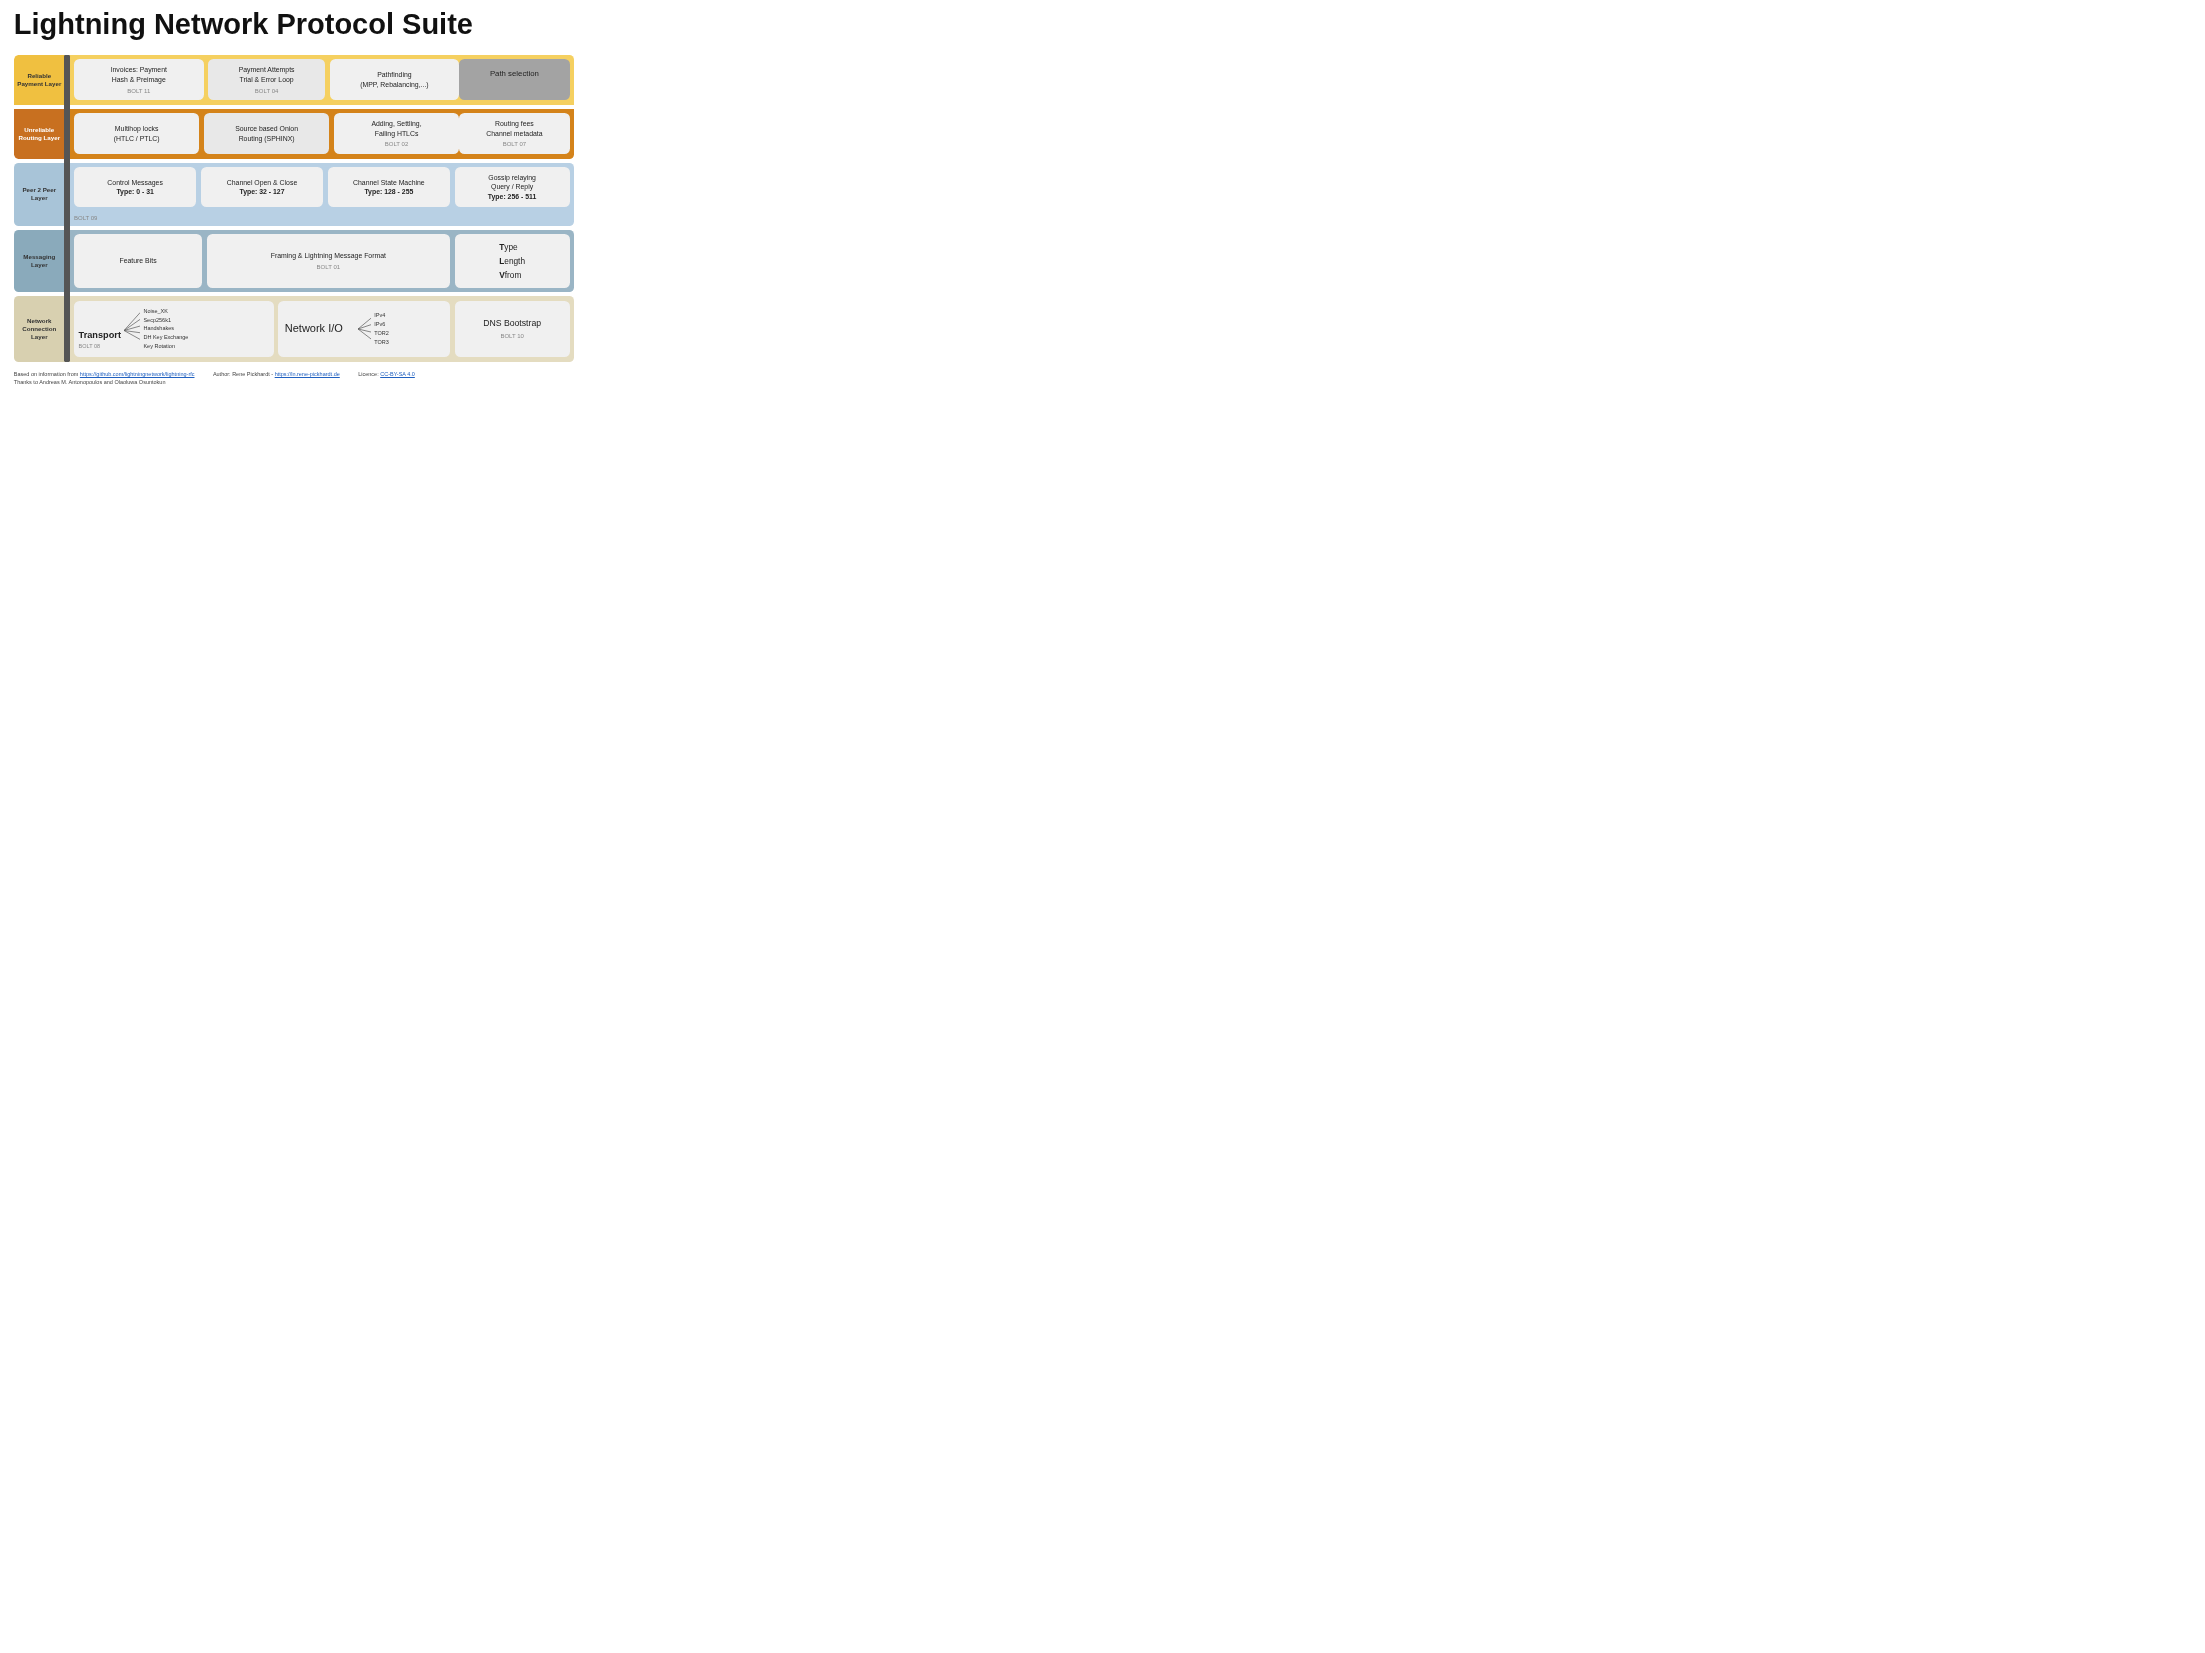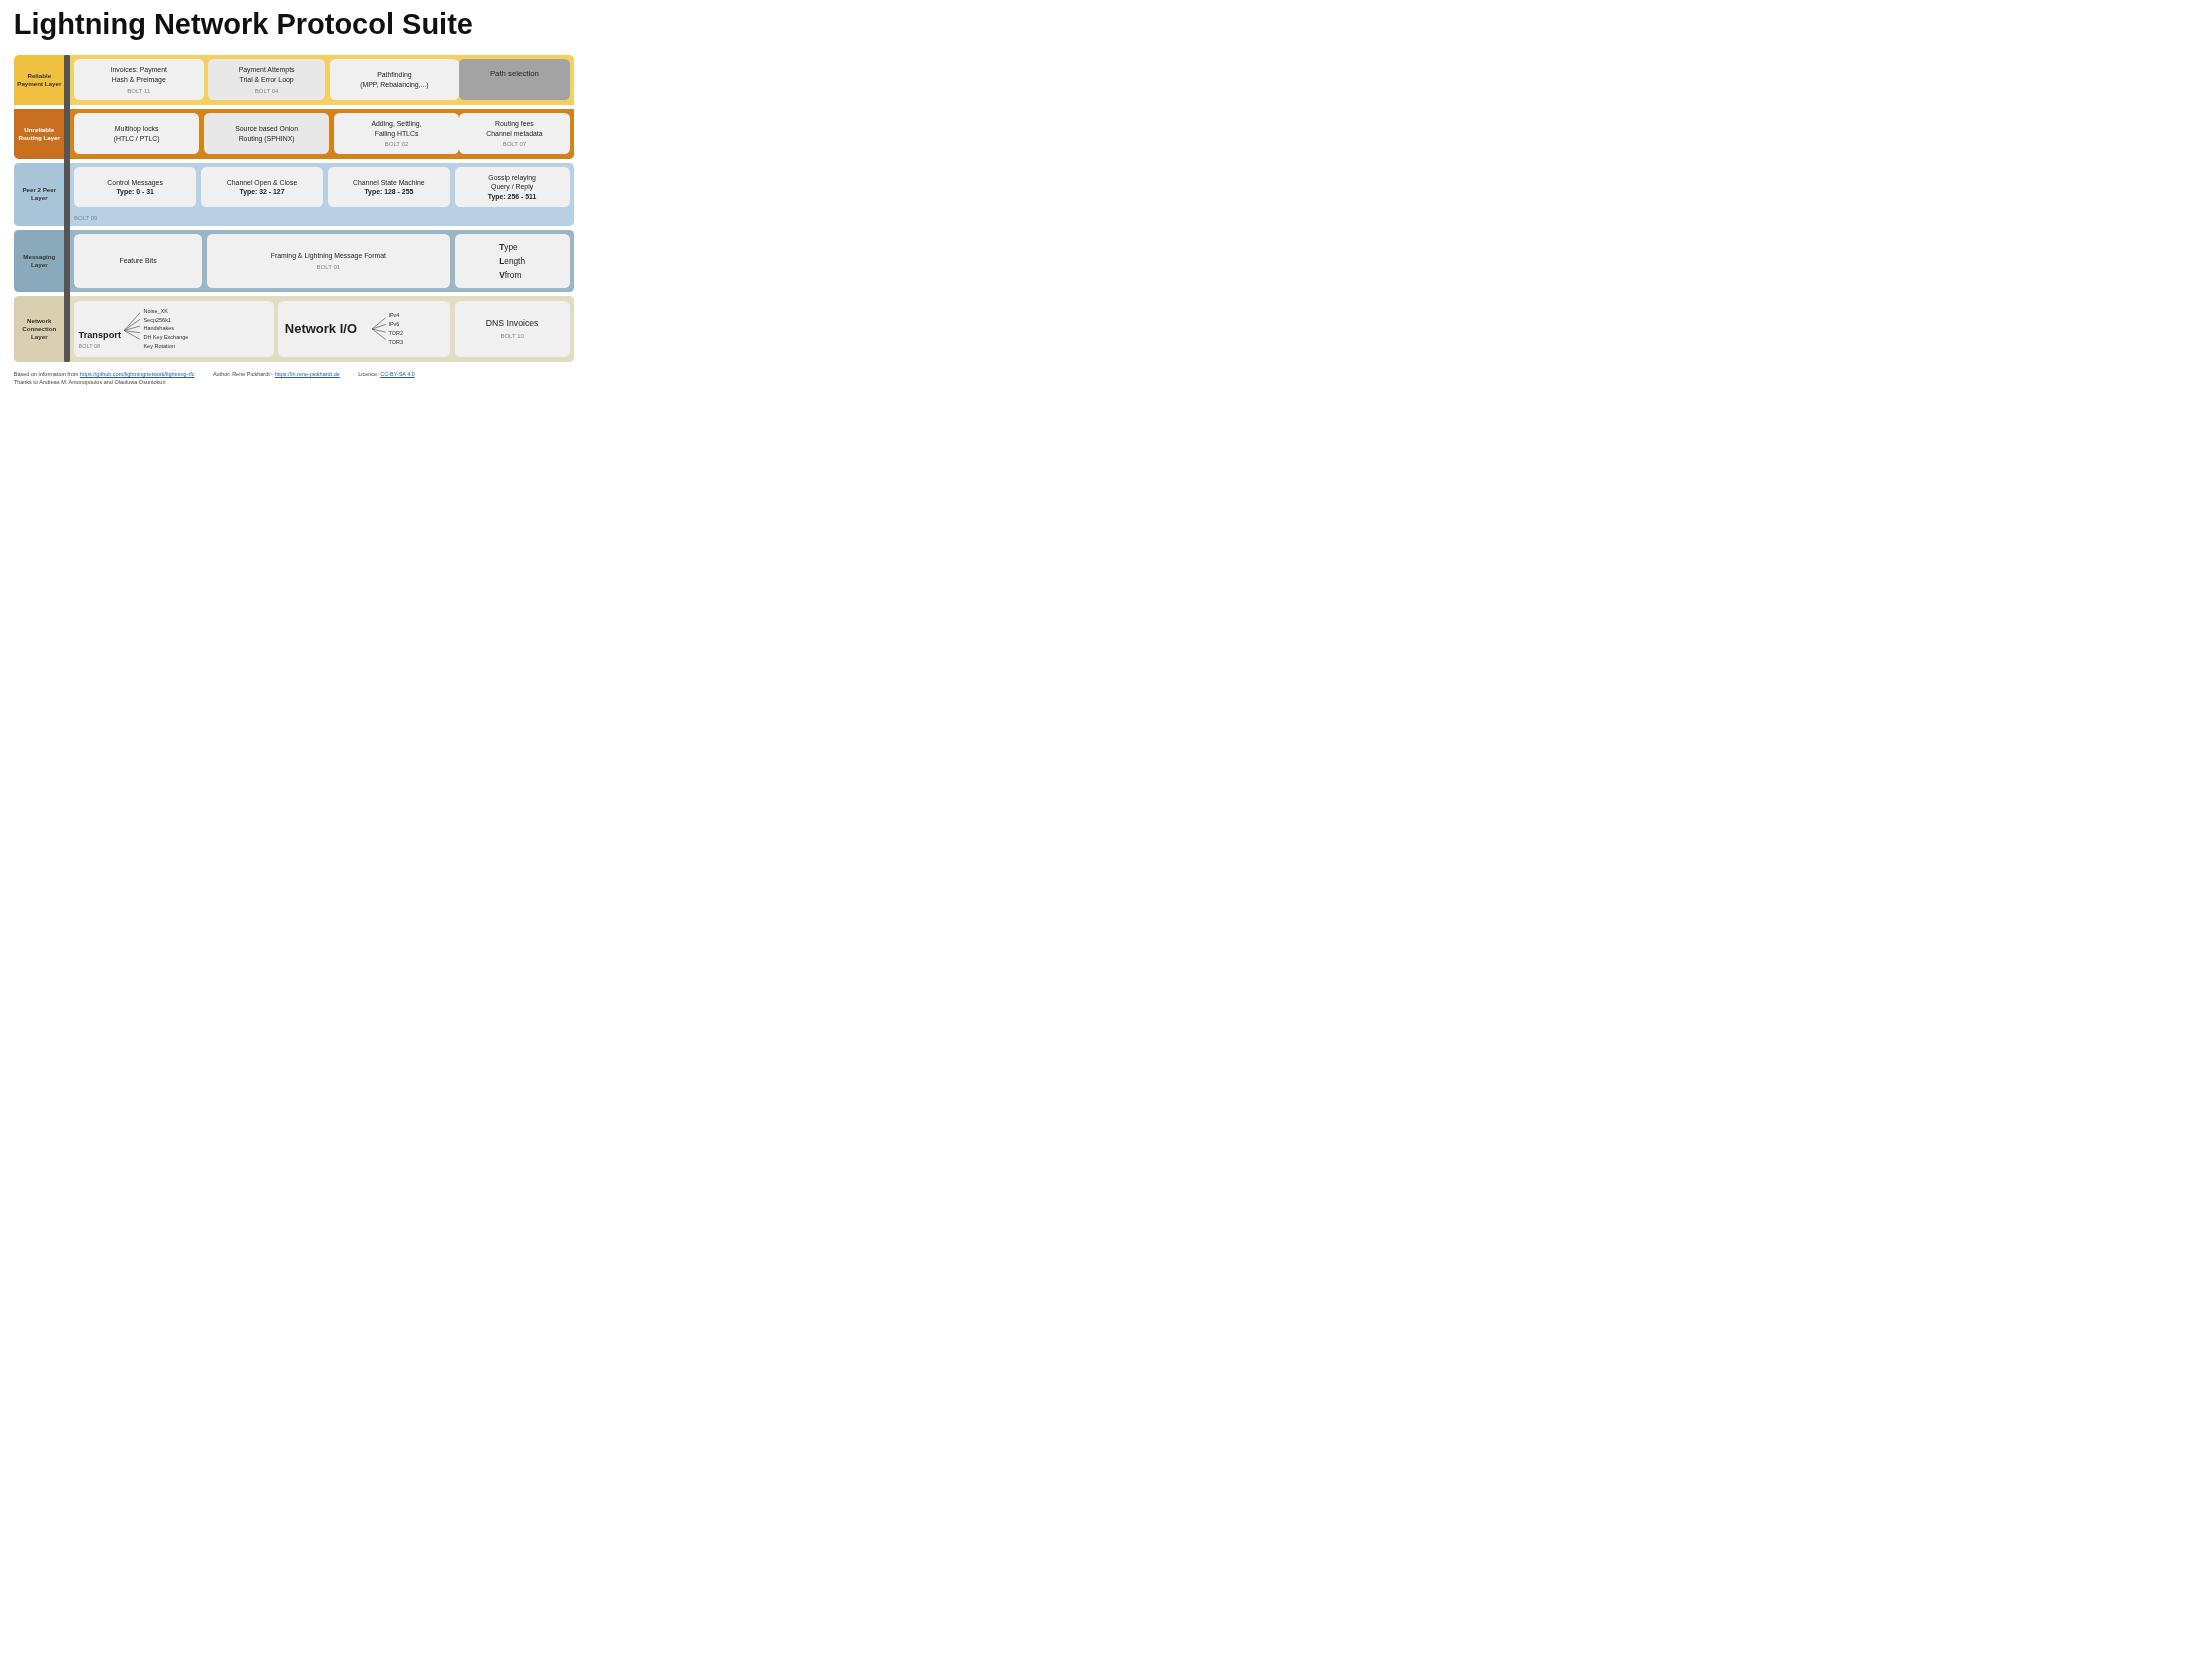--- a/index.html
+++ b/index.html
@@ -374,37 +374,37 @@
           <div class="transport-right">
             <div>Noise_XK</div>
             <div>Secp256k1</div>
             <div>Handshakes</div>
             <div>DH Key Exchange</div>
             <div>Key Rotation</div>
           </div>
         </div>
 
         <div class="card networkio-card" style="flex:1;">
-          <div style="font-size:13px; font-weight:700; margin-right:12px;">Network I/O</div>
+          <div style="font-size:11px; font-weight:400; margin-right:12px;">Network I/O</div>
           <svg width="13.8" height="32" viewBox="0 0 30 70">
             <line x1="0" y1="35" x2="30" y2="10" stroke="#555" stroke-width="1.5"></line>
             <line x1="0" y1="35" x2="30" y2="25" stroke="#555" stroke-width="1.5"></line>
             <line x1="0" y1="35" x2="30" y2="42" stroke="#555" stroke-width="1.5"></line>
             <line x1="0" y1="35" x2="30" y2="58" stroke="#555" stroke-width="1.5"></line>
           </svg>
           <div class="networkio-right">
             <div>IPv4</div>
             <div>IPv6</div>
             <div>TOR2</div>
             <div>TOR3</div>
           </div>
         </div>
 
         <div class="card" style="width:115px; min-width:115px;">
-          <div style="font-size:8.7px;">DNS Invoices</div>
+          <div style="font-size:8.7px;">DNS Bootstrap</div>
           <div class="sub">BOLT 10</div>
         </div>
       </div>
     </div>
 
   </div>
 </div>
 
 <div class="footer">
   <div class="footer-row1">

